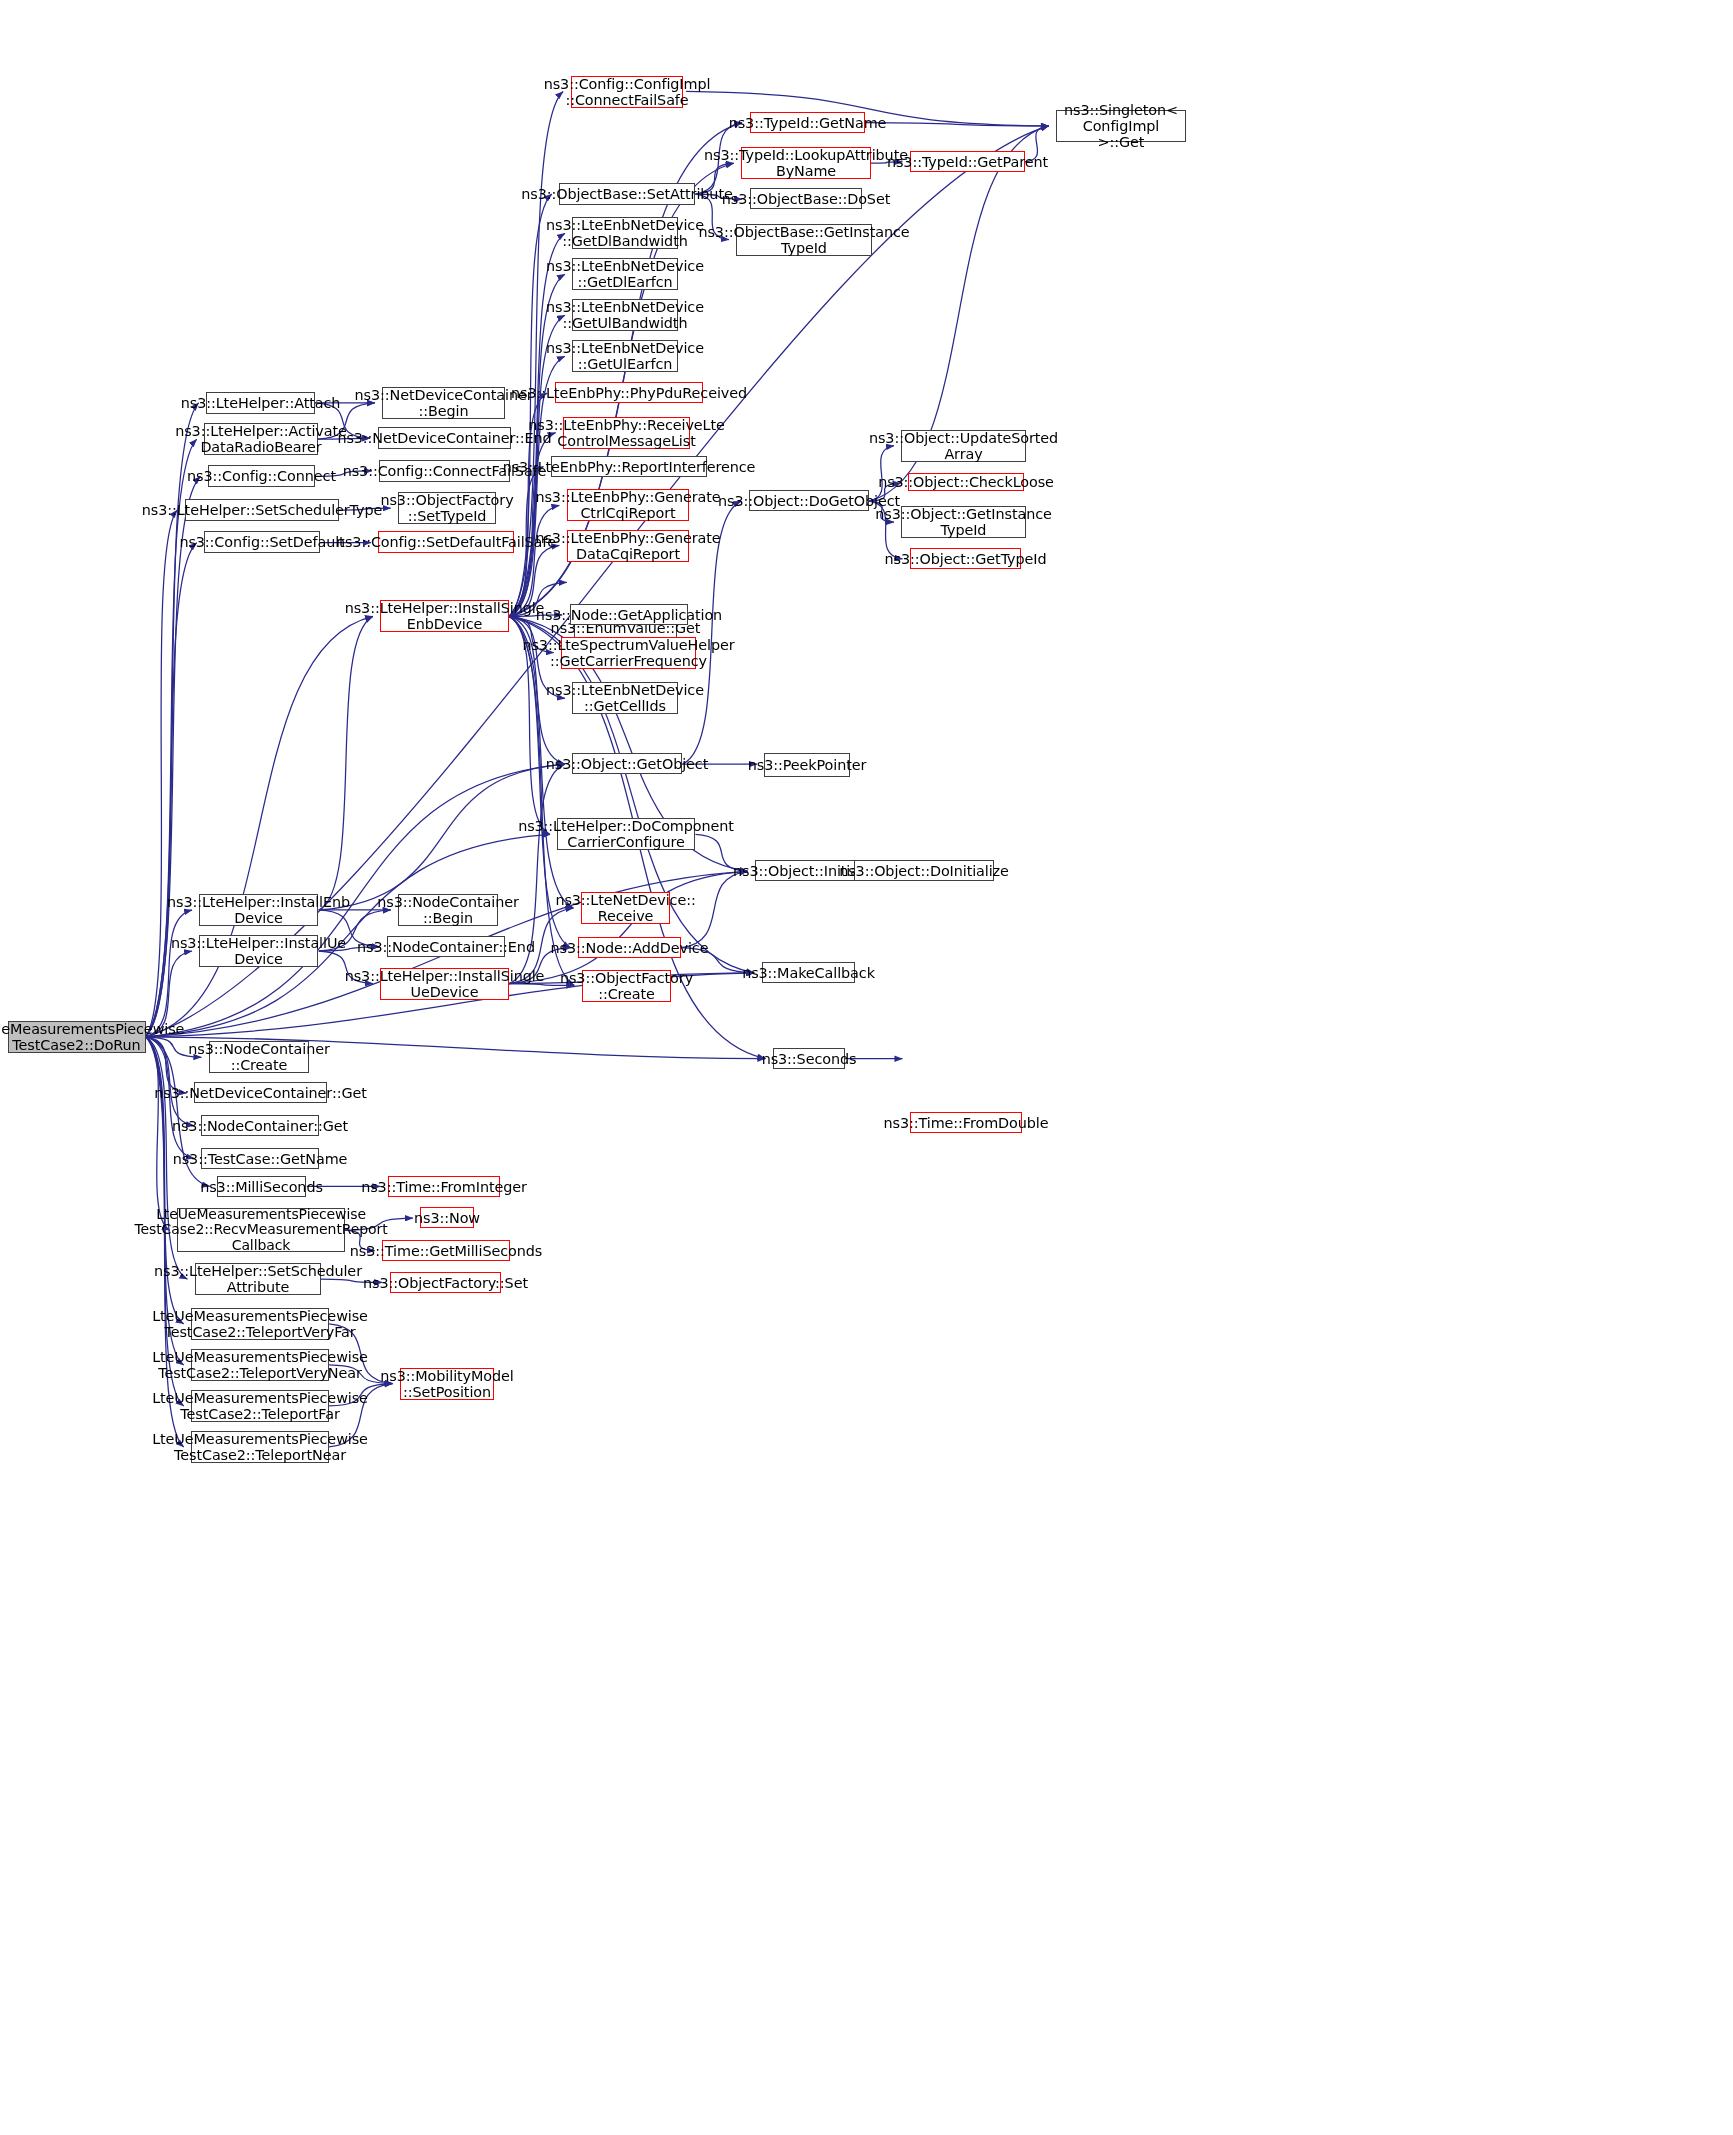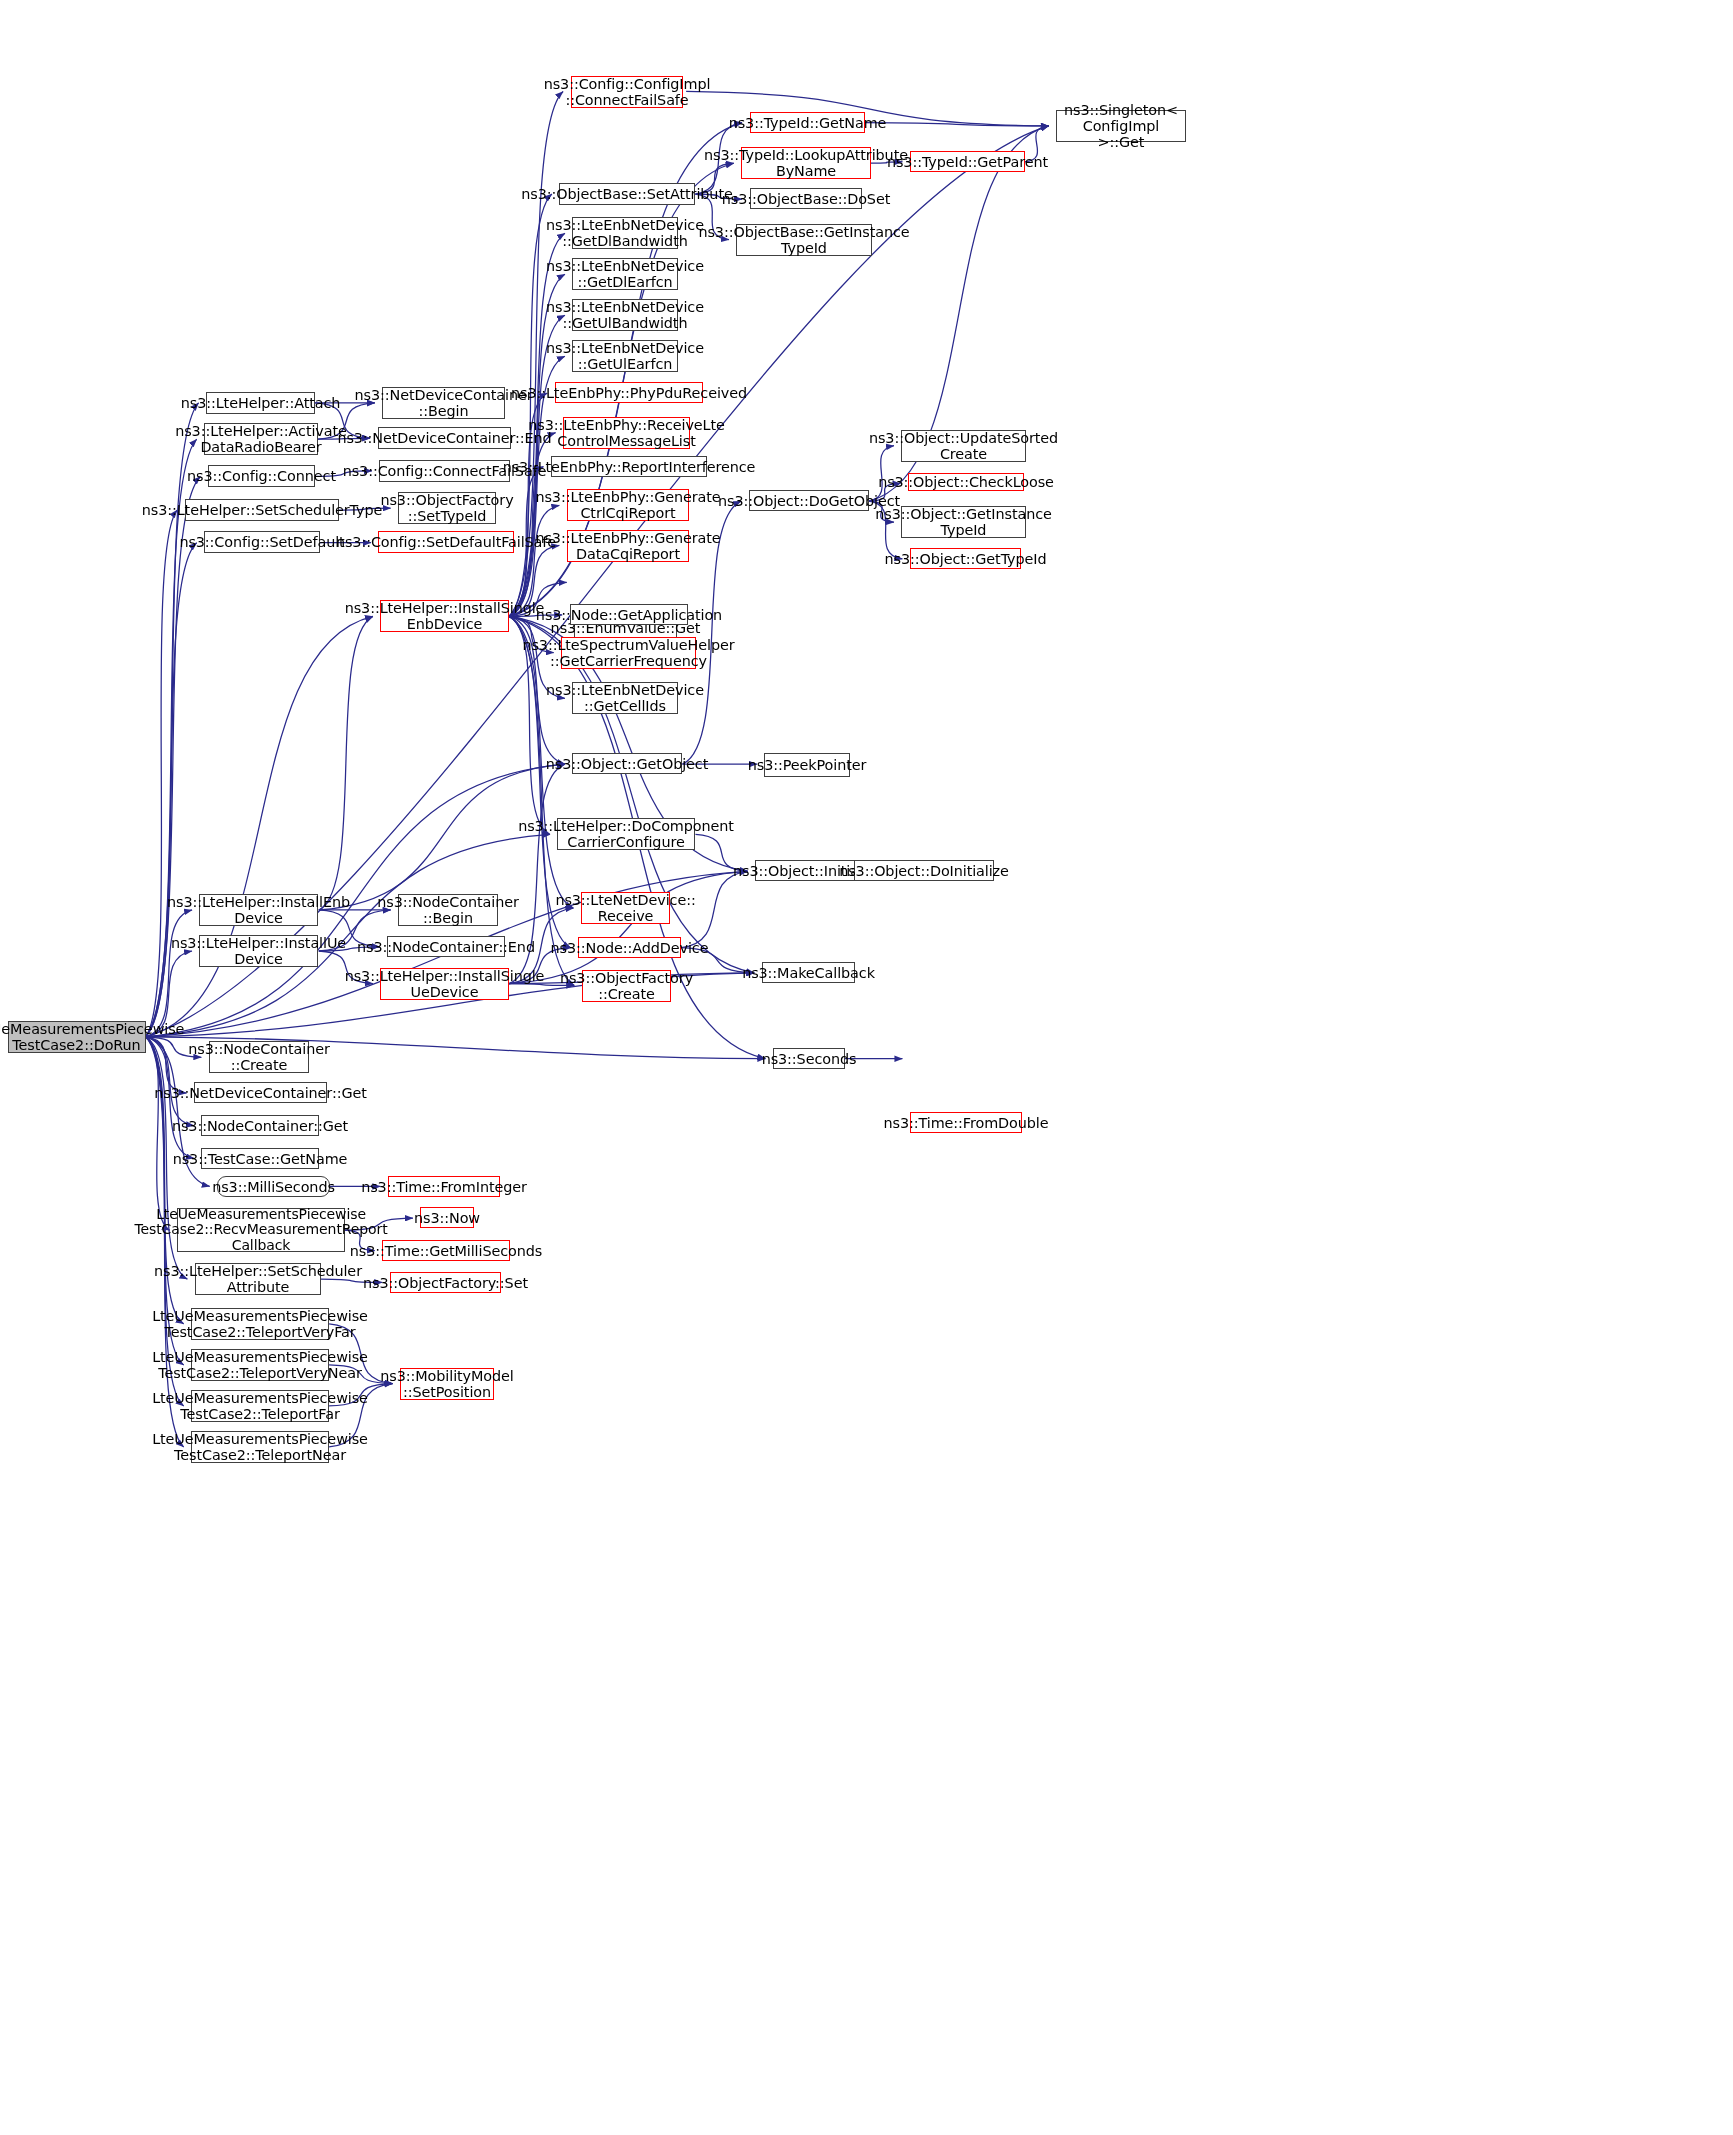--- a/index.html
+++ b/index.html
@@ -172,21 +172,21 @@
       <div class="node red" style="left: 741px; top: 147px; width: 130px; height: 32px;">ns3::TypeId::LookupAttribute
 ByName</div>
       <div class="node grey" style="left: 750px; top: 188px; width: 112px; height: 21.4px;">ns3::ObjectBase::DoSet</div>
       <div class="node grey" style="left: 736px; top: 224px; width: 136px; height: 32px;">ns3::ObjectBase::GetInstance
 TypeId</div>
       <div class="node red" style="left: 910px; top: 151px; width: 115px; height: 21.4px;">ns3::TypeId::GetParent</div>
       <div class="node grey" style="left: 1056px; top: 110px; width: 130px; height: 32px;">ns3::Singleton&lt; ConfigImpl
 &gt;::Get</div>
       <div class="node grey" style="left: 749px; top: 490px; width: 120px; height: 21.4px;">ns3::Object::DoGetObject</div>
       <div class="node grey" style="left: 901px; top: 430px; width: 125px; height: 32px;">ns3::Object::UpdateSorted
-Create</div>
+Array</div>
       <div class="node red" style="left: 908px; top: 473px; width: 116px; height: 18px;">ns3::Object::CheckLoose</div>
       <div class="node grey" style="left: 901px; top: 506px; width: 125px; height: 32px;">ns3::Object::GetInstance
 TypeId</div>
       <div class="node red" style="left: 910px; top: 548px; width: 111px; height: 21.4px;">ns3::Object::GetTypeId</div>
       <div class="node grey" style="left: 572px; top: 753px; width: 110px; height: 21.4px;">ns3::Object::GetObject</div>
       <div class="node grey" style="left: 764px; top: 753px; width: 86px; height: 24px;">ns3::PeekPointer</div>
       <div class="node grey" style="left: 557px; top: 818px; width: 138px; height: 32px;">ns3::LteHelper::DoComponent
 CarrierConfigure</div>
       <div class="node grey" style="left: 755px; top: 860px; width: 106px; height: 21.4px;">ns3::Object::Initialize</div>
       <div class="node grey" style="left: 854px; top: 860px; width: 140px; height: 21.4px;">ns3::Object::DoInitialize</div>
@@ -205,21 +205,21 @@
       <div class="node grey" style="left: 398px; top: 894px; width: 100px; height: 32px;">ns3::NodeContainer
 ::Begin</div>
       <div class="node grey" style="left: 387px; top: 936px; width: 118px; height: 21.4px;">ns3::NodeContainer::End</div>
       <div class="node red" style="left: 380px; top: 968px; width: 129px; height: 32px;">ns3::LteHelper::InstallSingle
 UeDevice</div>
       <div class="node grey" style="left: 209px; top: 1041px; width: 100px; height: 32px;">ns3::NodeContainer
 ::Create</div>
       <div class="node grey" style="left: 194px; top: 1082px; width: 133px; height: 21.4px;">ns3::NetDeviceContainer::Get</div>
       <div class="node grey" style="left: 201px; top: 1115px; width: 118px; height: 21.4px;">ns3::NodeContainer::Get</div>
       <div class="node grey" style="left: 201px; top: 1148px; width: 118px; height: 21.4px;">ns3::TestCase::GetName</div>
-      <div class="node grey" style="left: 217px; top: 1176px; width: 113px; height: 21.4px; border-radius: 9px;">ns3::MilliSeconds</div>
+      <div class="node grey" style="left: 217px; top: 1176px; width: 89px; height: 21.4px;">ns3::MilliSeconds</div>
       <div class="node grey" style="left: 177px; top: 1208px; width: 168px; height: 44px; font-size: 14px;">LteUeMeasurementsPiecewise
 TestCase2::RecvMeasurementReport
 Callback</div>
       <div class="node grey" style="left: 195px; top: 1263px; width: 126px; height: 32px;">ns3::LteHelper::SetScheduler
 Attribute</div>
       <div class="node grey" style="left: 191px; top: 1308px; width: 138px; height: 32px;">LteUeMeasurementsPiecewise
 TestCase2::TeleportVeryFar</div>
       <div class="node grey" style="left: 191px; top: 1349px; width: 138px; height: 32px;">LteUeMeasurementsPiecewise
 TestCase2::TeleportVeryNear</div>
       <div class="node grey" style="left: 191px; top: 1390px; width: 138px; height: 32px;">LteUeMeasurementsPiecewise

